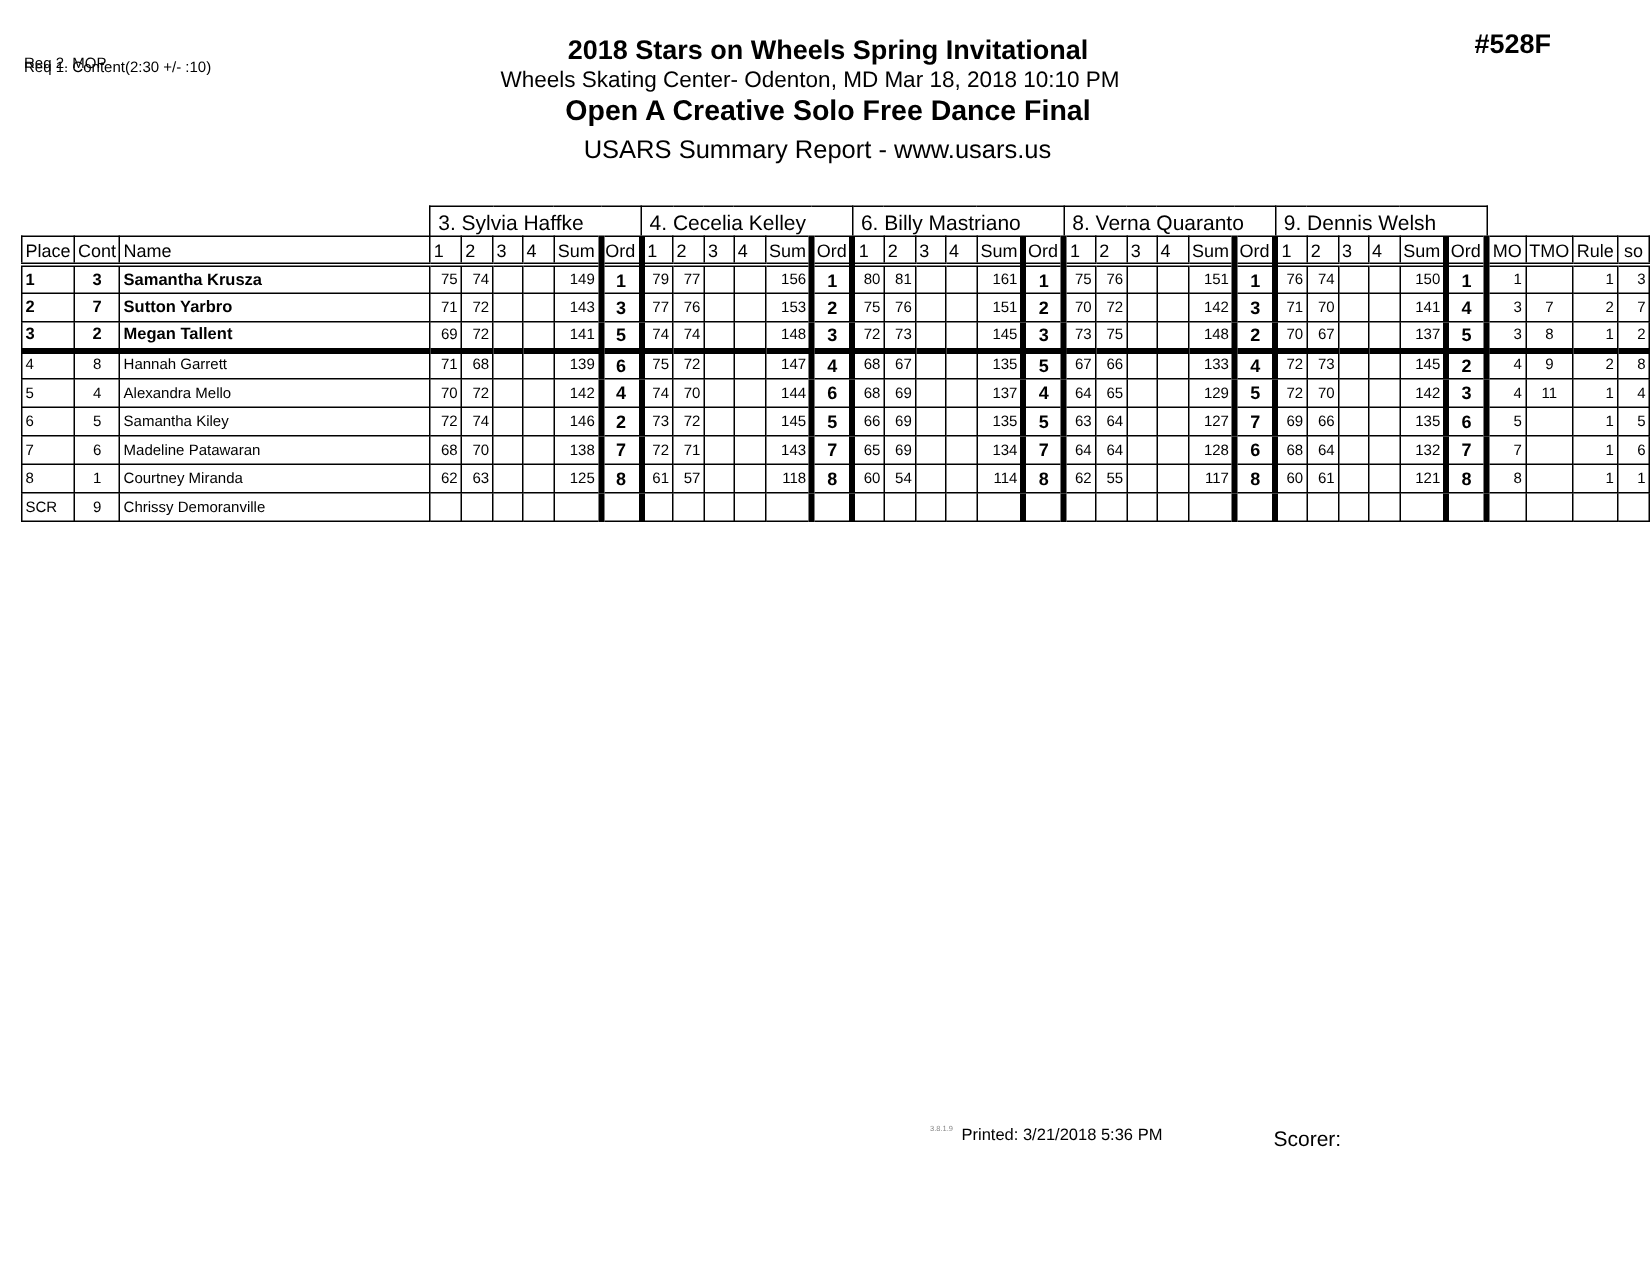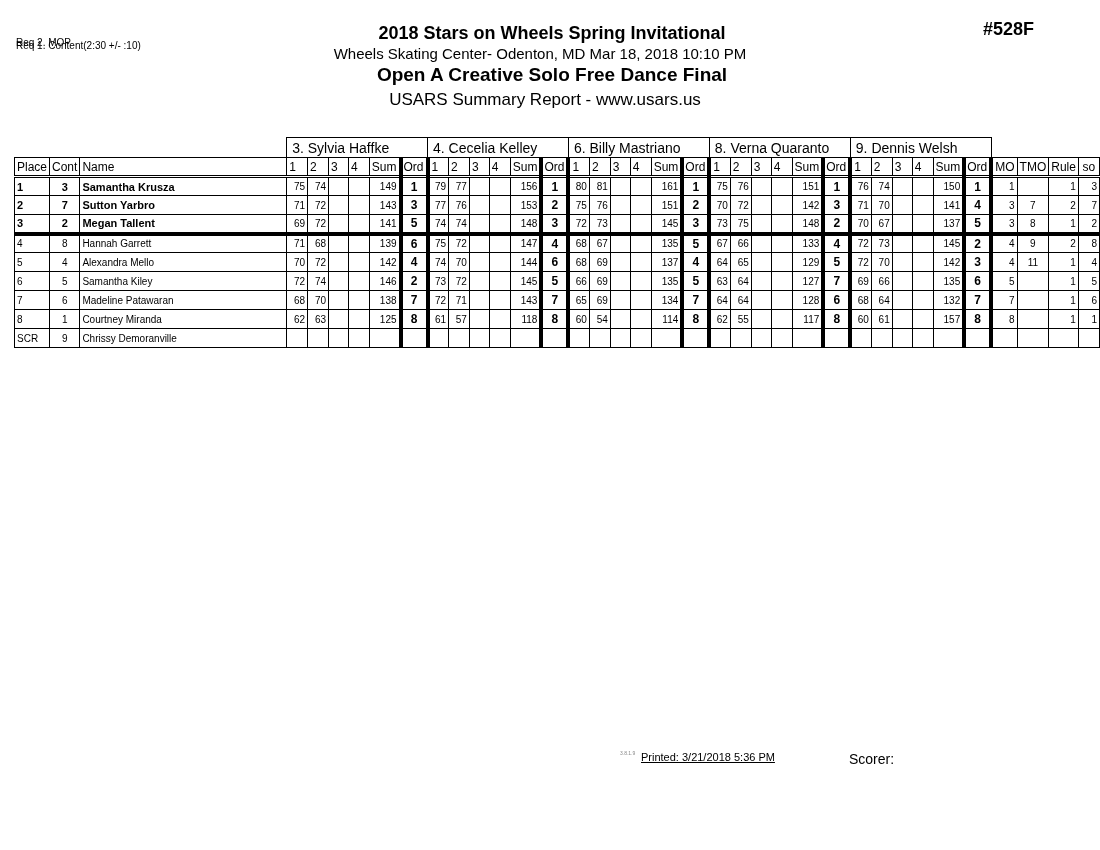--- a/index.html
+++ b/index.html
@@ -21,21 +21,21 @@
   table.results tr.head td { font-size: 12px; height: 19px; border-bottom: 3px double #000; }
   td.num { text-align: right; padding-right: 3px; }
   td.ctr { text-align: center; }
   td.ord { text-align: center; font-weight: bold; font-size: 12px; border-left: 4px solid #000 !important; border-right: 4px solid #000 !important; }
   tr.head td.ordh { font-weight: normal; font-size: 9px; text-align: left; padding-left: 1px; border-left: 4px solid #000 !important; border-right: 4px solid #000 !important; }
   tr.podium td { font-weight: bold; font-size: 11px; }
   tr.podium td.sc { font-weight: normal; font-size: 10px; }
   tr.podium td.ord { font-size: 12px; }
   tr.sep td { border-bottom: 4px solid #000; }
   .footer-ver { left: 620px; top: 750px; font-size: 5px; color: #888; }
-  .footer-printed { left: 641px; top: 751px; font-size: 11px; text-decoration: underline; }
+  .footer-printed { left: 641px; top: 751px; font-size: 11px; }
   .footer-scorer { left: 849px; top: 751px; font-size: 14px; }
 </style>
 </head>
 <body>
 
 <div class="abs req" style="top:40px;">Req  1.  Content(2:30 +/- :10)</div>
 <div class="abs req" style="top:37px;">Req  2.  MOP</div>
 
 <div class="abs title t1">2018 Stars on Wheels Spring Invitational</div>
 <div class="abs title t2">Wheels Skating Center- Odenton, MD  Mar 18, 2018  10:10 PM</div>
@@ -430,21 +430,21 @@
         <td class="num sc">62</td>
         <td class="num sc">55</td>
         <td class="num sc"></td>
         <td class="num sc"></td>
         <td class="num sc">117</td>
         <td class="ord">8</td>
         <td class="num sc">60</td>
         <td class="num sc">61</td>
         <td class="num sc"></td>
         <td class="num sc"></td>
-        <td class="num sc">157</td>
+        <td class="num sc">121</td>
         <td class="ord">8</td>
         <td class="num sc">8</td>
         <td class="ctr sc"></td>
         <td class="num sc">1</td>
         <td class="num sc">1</td>
       </tr>
       <tr class="">
         <td>SCR</td>
         <td class="ctr">9</td>
         <td>Chrissy Demoranville</td>

